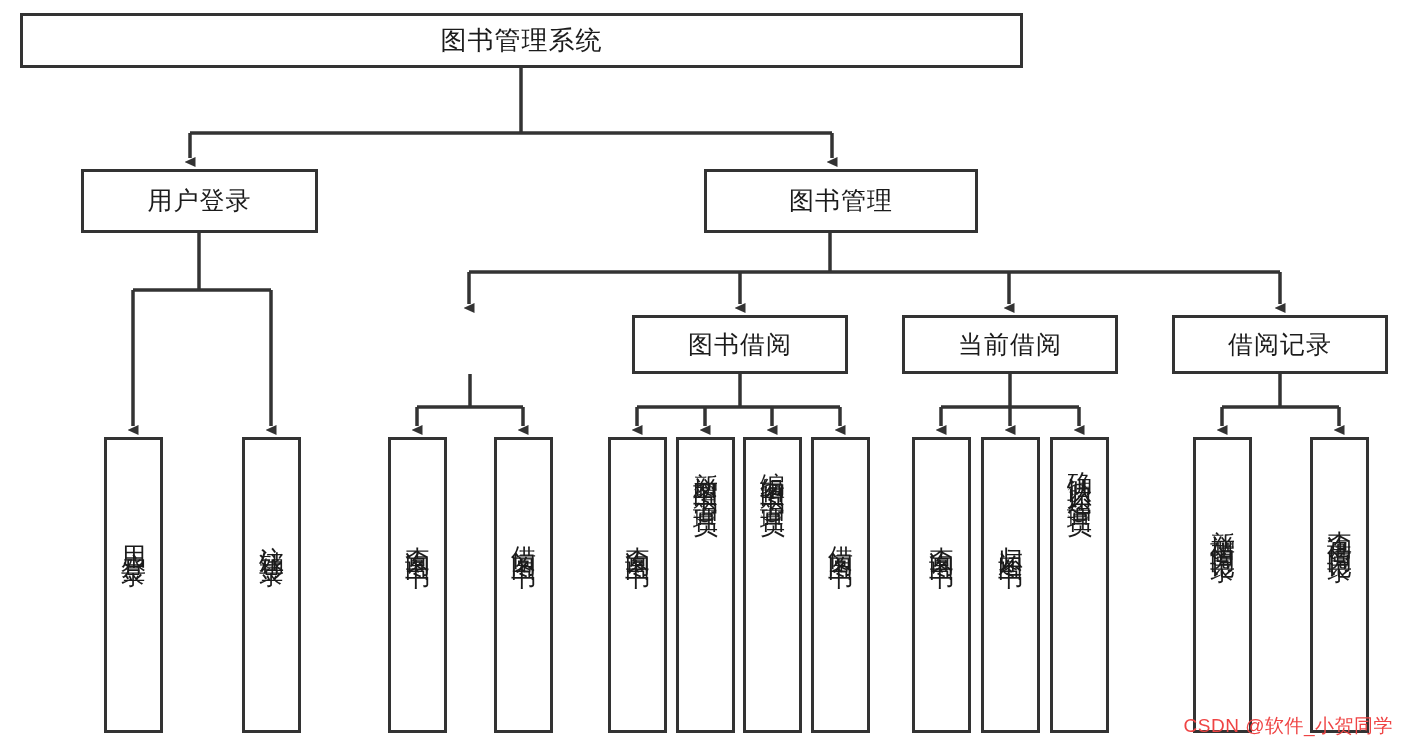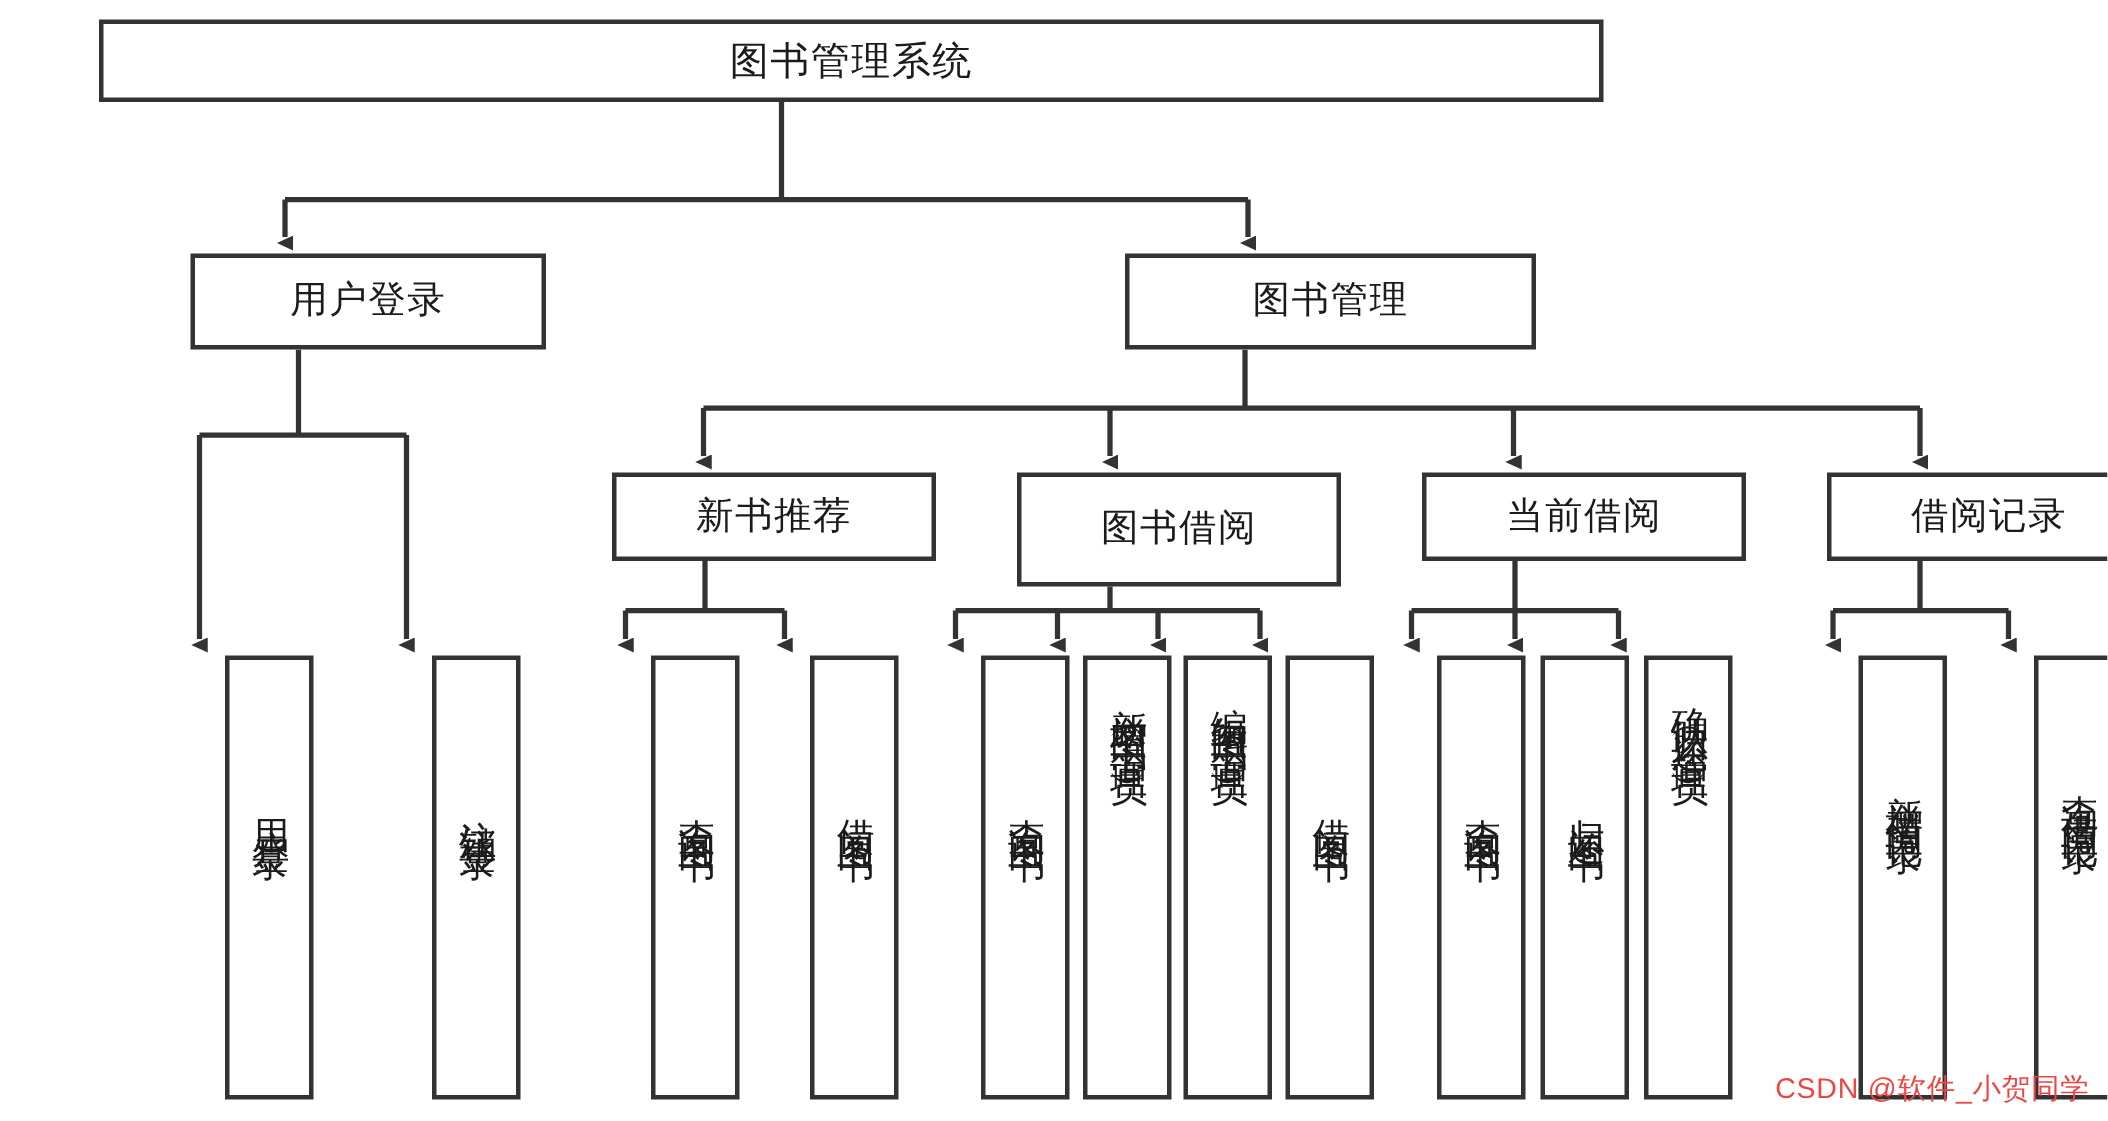--- a/index.html
+++ b/index.html
@@ -27,21 +27,20 @@
   }
   .node {
     position: absolute;
     box-sizing: border-box;
     background: #ffffff;
     border: 3px solid #333333;
     display: flex;
     align-items: center;
     justify-content: center;
     color: #222222;
-    margin-left: 46px;
   }
   .node .lbl {
     display: block;
     text-align: center;
     line-height: 1.18;
     color: #1b1b1b;
   }
   
   .node.horiz .lbl {
     font-size: 25px;
@@ -144,24 +143,21 @@
     <span class="lbl">图书管理系统</span>
   </div>
 
   <div class="node horiz" style="left:81px; top:169px; width:237px; height:64px;">
     <span class="lbl">用户登录</span>
   </div>
   <div class="node horiz" style="left:704px; top:169px; width:274px; height:64px;">
     <span class="lbl">图书管理</span>
   </div>
 
-  <div class="node horiz" style="left:362px; top:315px; width:216px; height:59px;">
-    <span class="lbl">新书推荐</span>
-  </div>
-  <div class="node horiz" style="left:632px; top:315px; width:216px; height:76px;">
+  <div class="node horiz" style="left:632px; top:315px; width:216px; height:59px;">
     <span class="lbl">图书借阅</span>
   </div>
   <div class="node horiz" style="left:1172px; top:315px; width:216px; height:59px;">
     <span class="lbl">借阅记录</span>
   </div>
   <div class="node horiz" style="left:902px; top:315px; width:216px; height:59px;">
     <span class="lbl">当前借阅</span>
   </div>
 
   <div class="node vert mid" style="left:104px; top:437px; width:59px; height:296px;">

